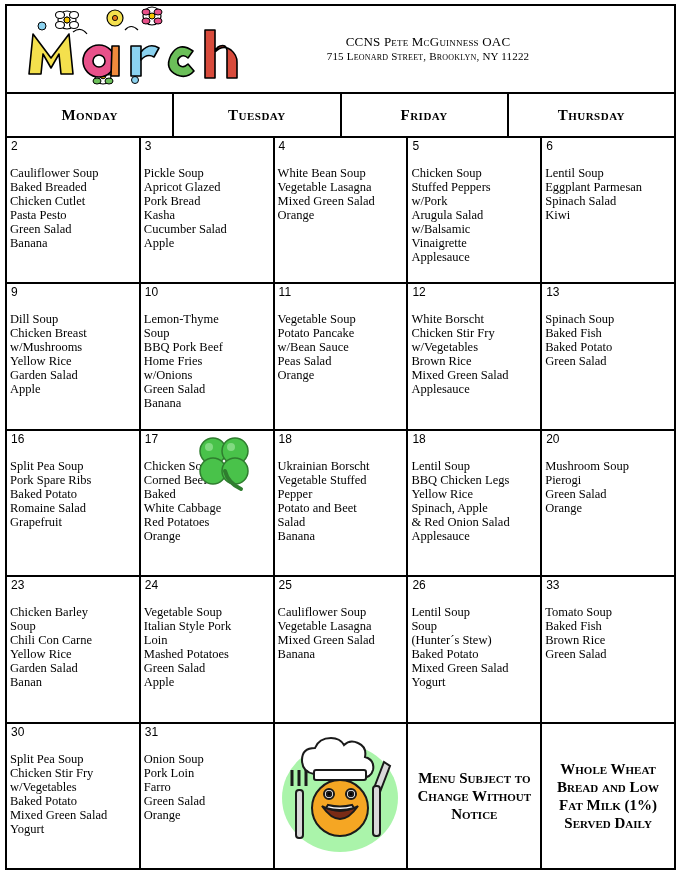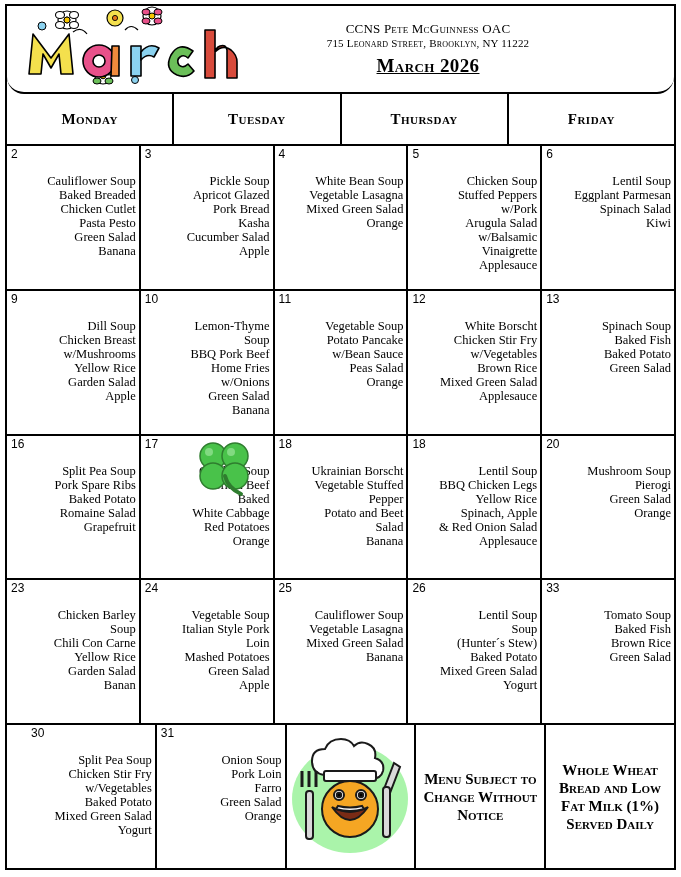--- a/index.html
+++ b/index.html
@@ -29,21 +29,20 @@
     flex-direction: column;
   }
   
   .header {
     display: flex;
     align-items: center;
     height: 88px;
     border-bottom: 2px solid #000;
     box-sizing: border-box;
     position: relative;
-    border-radius: 17px;
   }
   .logo {
     width: 255px;
     height: 86px;
     position: relative;
     flex: none;
   }
   .logo svg { display: block; }
   .headtext {
     flex: 1;
@@ -65,21 +64,21 @@
     font-size: 19px;
     font-weight: bold;
     font-variant: small-caps;
     text-decoration: underline;
     margin-top: 3px;
     letter-spacing: .4px;
   }
   
   .dow-row {
     display: flex;
-    height: 52px;
+    height: 44px;
     border-bottom: 2px solid #000;
     box-sizing: border-box;
   }
   .dow {
     flex: 1 1 0;
     border-right: 2px solid #000;
     box-sizing: border-box;
     display: flex;
     align-items: center;
     justify-content: center;
@@ -94,39 +93,39 @@
     flex: 1;
     display: flex;
     flex-direction: column;
   }
   .week {
     display: flex;
     flex: 1 1 0;
     border-bottom: 2px solid #000;
     box-sizing: border-box;
   }
-  .week:last-child { border-bottom: none; padding-left: 20px; }
+  .week:last-child { border-bottom: none; }
   .cell {
     flex: 1 1 0;
     border-right: 2px solid #000;
     box-sizing: border-box;
     position: relative;
     padding: 2px 3px 3px 3px;
     overflow: hidden;
   }
   .cell:last-child { border-right: none; }
   .daynum {
     font-size: 12px;
     font-family: "Liberation Sans", sans-serif;
     line-height: 1;
     text-align: left;
     padding-left: 1px;
   }
   .items {
-    text-align: right;
+    text-align: left;
     font-size: 12.5px;
     line-height: 1.12;
     margin-top: 14px;
   }
   .items div { white-space: nowrap; }
   .note {
     text-align: center;
     font-size: 15px;
     font-weight: bold;
     font-variant: small-caps;
@@ -226,29 +225,28 @@
             </g>
             <g>
               <path d="M198 72 L198 24 L208 24 L208 46 q8 -8 16 -2 q6 5 6 12 L230 72 L220 72 L220 44 q-1 -6 -7 -4 q-5 2 -5 8 L208 72 Z" fill="#d84b3c"></path>
             </g>
           </g>
         </svg>
       </div>
       <div class="headtext">
         <div class="org">CCNS Pete McGuinness OAC</div>
         <div class="addr">715 Leonard Street, Brooklyn, NY 11222</div>
-        <div class="month">March 2026</div>
       </div>
     </div>
 
     <div class="dow-row">
       <div class="dow">Monday</div>
       <div class="dow">Tuesday</div>
+      <div class="dow">Friday</div>
       <div class="dow">Thursday</div>
-      <div class="dow">Friday</div>
     </div>
 
     <div class="weeks" id="weeks">
         <div class="week">
           <div class="cell">
             <div class="daynum">2</div>
             <div class="items">
               <div>Cauliflower Soup</div>
               <div>Baked Breaded</div>
               <div>Chicken Cutlet</div>

